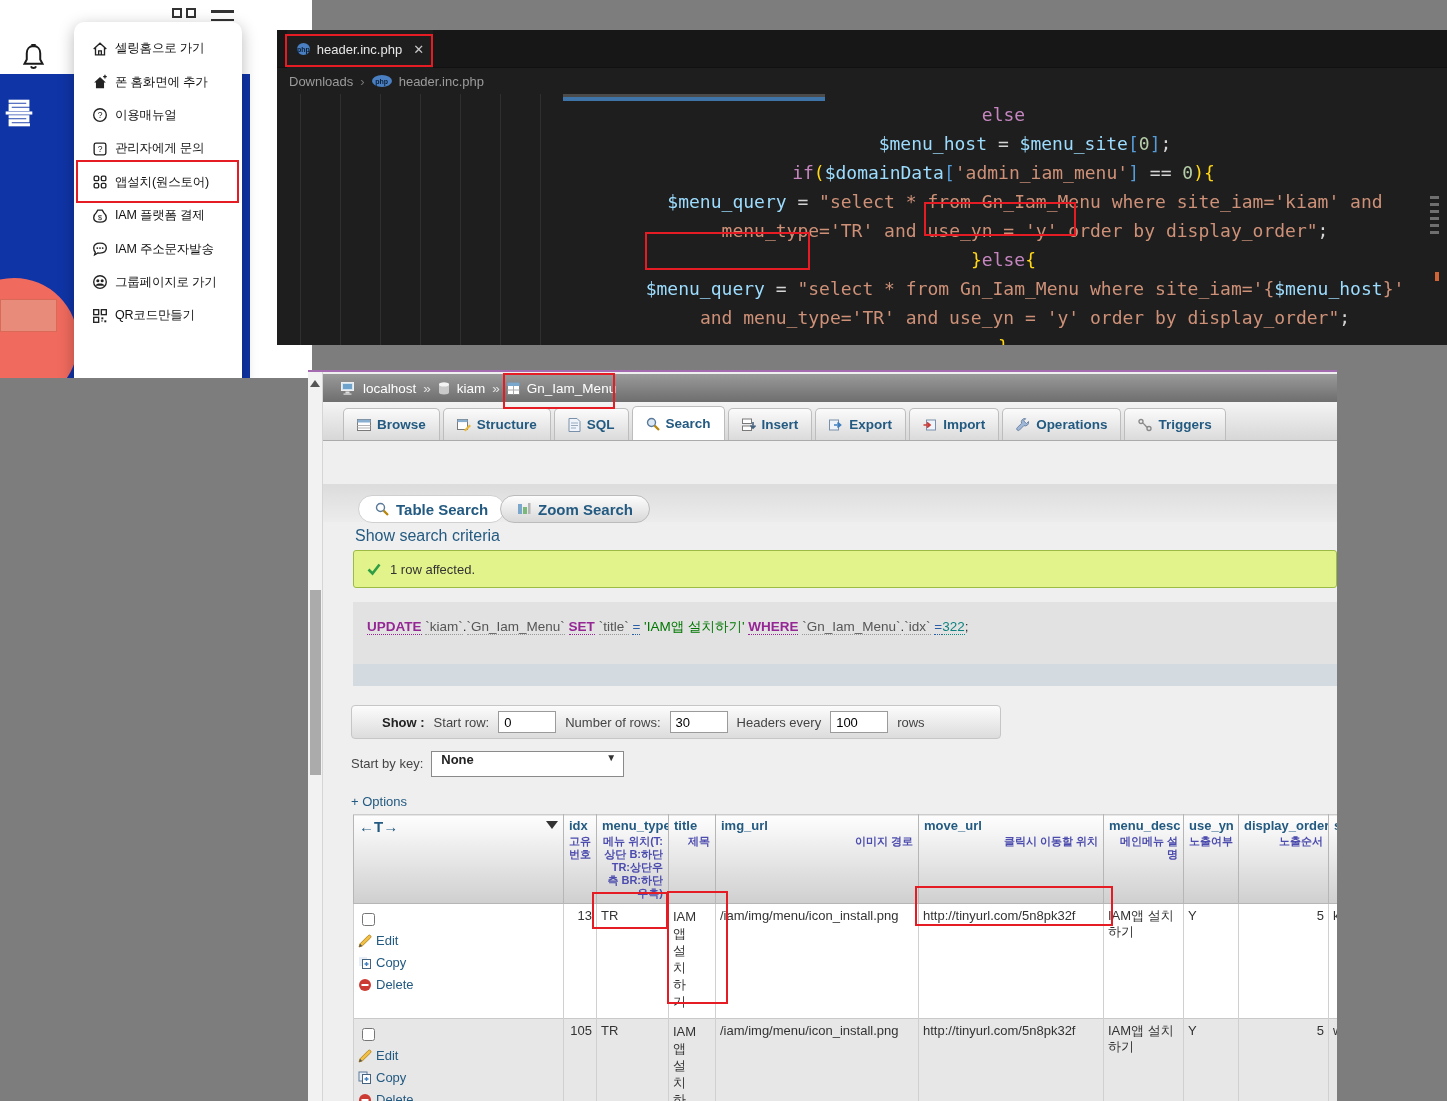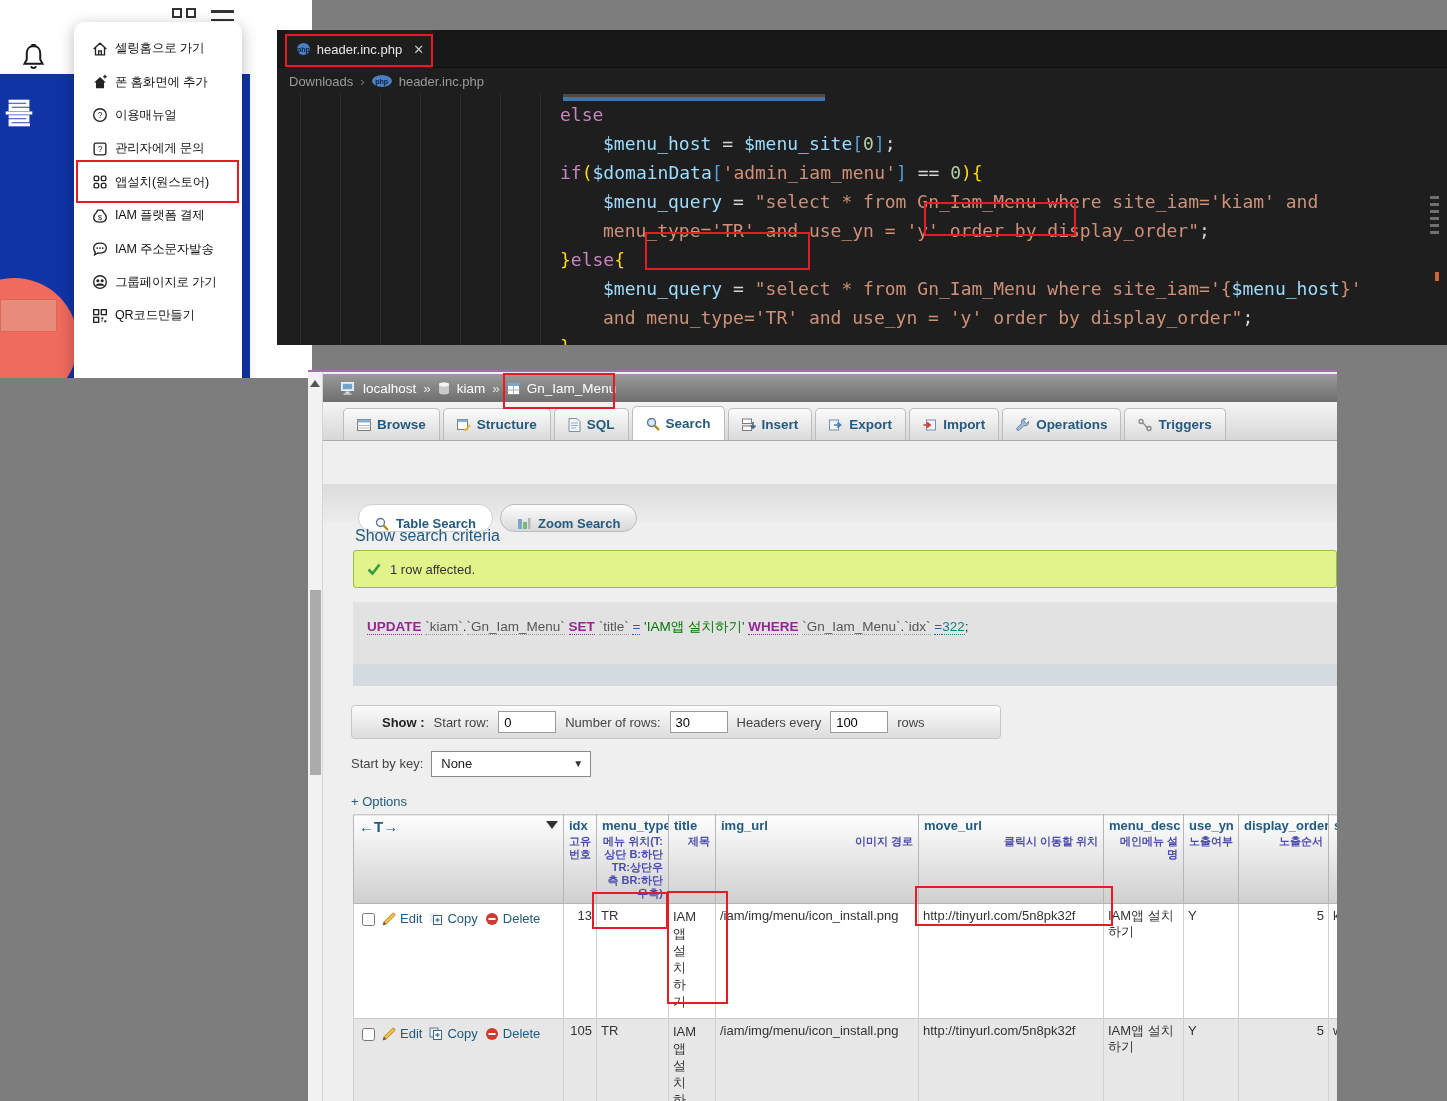--- a/index.html
+++ b/index.html
@@ -34,21 +34,21 @@
   .php-badge{width:20px;height:12px;background:#4a7fc1;border-radius:50%;color:#0b2038;font-size:7px;
              display:flex;align-items:center;justify-content:center;font-weight:bold;line-height:1;}
   .vs-close{color:#c8c8c8;font-size:13px;margin-left:4px;}
   .vs-breadcrumb{left:0;top:38px;width:1170px;height:26px;display:flex;align-items:center;gap:7px;
                  padding-left:12px;color:#9b9b9b;font-size:13px;background:#1e1e1e;}
   .vs-code{left:0;top:64px;width:1170px;height:251px;background:#1e1e1e;overflow:hidden;}
   .guide{position:absolute;top:0;bottom:0;width:1px;background:#2f2f2f;}
   .cut-line-a{position:absolute;left:286px;top:0;width:262px;height:3px;background:#4b4b4b;}
   .cut-line-b{position:absolute;left:286px;top:3px;width:262px;height:4px;background:#3f74a8;}
   .code-lines{position:absolute;left:0;top:6px;width:1170px;
-              font-family:"DejaVu Sans Mono",monospace;font-size:18px;line-height:29px;white-space:pre;}
+              font-family:"DejaVu Sans Mono",monospace;font-size:18px;line-height:29px;white-space:pre;text-align:center;}
   .tk-k{color:#C586C0}.tk-v{color:#9CDCFE}.tk-s{color:#CE9178}.tk-n{color:#B5CEA8}
   .tk-o{color:#D4D4D4}.tk-b{color:#569CD6}.tk-g{color:#ffd716}
   .vs-minimap{left:1153px;top:166px;width:12px;}
   .vs-minimap i{display:block;width:9px;height:2.5px;background:#6f6f6f;margin-bottom:4.5px;}
   .vs-err{left:1158px;top:242px;width:4px;height:9px;background:#d16437;}
 
   
   #pma{left:308px;top:370px;width:1029px;height:731px;background:#efefef;z-index:4;overflow:hidden;}
   .pma-topline{left:0;top:0;width:1029px;height:2px;background:#a56bb0;}
   .pma-scroll{left:0;top:2px;width:15px;height:729px;background:#f2f2f2;border-right:1px solid #d5d5d5;}
@@ -59,22 +59,22 @@
   .pma-bc{left:0;top:2px;width:1014px;height:28px;background:linear-gradient(#9a9a9a,#6e6e6e);
           display:flex;align-items:center;gap:7px;padding-left:18px;color:#fff;font-size:13.5px;}
   .pma-bc .sep{color:#e3e3e3;}
   .pma-tabs{left:0;top:30px;width:1014px;height:39px;background:linear-gradient(#f4f4f4,#d7d7d7);
             border-bottom:1px solid #ababab;display:flex;align-items:flex-end;padding-left:20px;gap:3px;}
   .pma-tab{display:flex;align-items:center;gap:6px;height:32px;padding:0 13px;font-size:13.5px;
            font-weight:bold;color:#235a81;background:linear-gradient(#fbfbfb,#dadada);
            border:1px solid #bdbdbd;border-bottom:none;border-radius:5px 5px 0 0;white-space:nowrap;}
   .pma-tab.active{background:#fff;height:34px;}
   .subtab-strip{left:0;top:112px;width:1014px;height:38px;background:linear-gradient(#dcdcdc,#ececec);}
-  .subtab{position:absolute;top:20px;height:28px;display:flex;align-items:flex-end;gap:7px;padding:0 16px;
-          border-radius:14px;font-size:13px;font-weight:bold;color:#235a81;white-space:nowrap;}
+  .subtab{position:absolute;top:11px;height:28px;display:flex;align-items:center;gap:7px;padding:0 16px;
+          border-radius:14px;font-size:15px;font-weight:bold;color:#235a81;white-space:nowrap;}
   .subtab.active{left:35px;background:#fff;border:1px solid #d0d0d0;}
   .subtab.idle{left:177px;background:linear-gradient(#fdfdfd,#d8d8d8);border:1px solid #bbb;}
   .show-criteria{left:32px;top:155px;font-size:16px;color:#235a81;}
   .pma-success{left:30px;top:178px;width:984px;height:38px;background:#e3f38b;border:1px solid #9bbb44;
                border-radius:3px;display:flex;align-items:center;gap:8px;padding-left:12px;
                font-size:13px;color:#333;}
   .pma-sql{left:30px;top:230px;width:984px;height:62px;background:#e2e2e2;padding:16px 0 0 14px;
            font-size:13.5px;color:#333;white-space:nowrap;overflow:hidden;}
   .sq-kw{color:#952795;font-weight:bold;border-bottom:1px dotted #952795;}
   .sq-id{color:#555;border-bottom:1px dotted #999;}
@@ -82,40 +82,40 @@
   .sq-eq{color:#2b5fa5;border-bottom:1px dotted #2b5fa5;}
   .sq-num{color:#0e8380;border-bottom:1px dotted #0e8380;}
   .sq-t{color:#333;}
   .pma-strip{left:30px;top:292px;width:984px;height:22px;background:#d3dbe1;}
   .pma-show{left:28px;top:333px;width:650px;height:34px;background:linear-gradient(#fcfcfc,#dcdcdc);
             border:1px solid #c6c6c6;border-radius:4px;display:flex;align-items:center;gap:9px;
             padding-left:30px;font-size:13px;color:#444;}
   .pma-show input{width:58px;height:22px;border:1px solid #9b9b9b;background:#fff;font-size:13px;
                   padding-left:5px;font-family:"Liberation Sans",sans-serif;}
   .pma-sort{left:28px;top:378px;height:27px;display:flex;align-items:center;gap:8px;font-size:13px;color:#444;}
-  .pma-select{width:160px;height:26px;border:1px solid #8a8a8a;background:#fff;display:flex;
-              align-items:center;justify-content:space-between;padding:0 7px 0 9px;font-size:13px;color:#222;}
+  .pma-select{width:193px;height:26px;border:1px solid #8a8a8a;background:#fff;display:flex;
+              align-items:flex-start;justify-content:space-between;padding:0 7px 0 9px;font-size:13px;color:#222;font-weight:bold;}
   .pma-options{left:28px;top:422px;font-size:13px;color:#235a81;}
   .pma-table{left:30px;top:442px;border-collapse:collapse;table-layout:fixed;width:984px;
              font-size:13px;color:#333;}
   .pma-table th{background:linear-gradient(#fefefe,#cfcfcf);border:1px solid #b6b6b6;border-top:1px solid #ccc;
                 vertical-align:top;text-align:left;padding:3px 5px;height:81px;overflow:hidden;}
   .pma-table td{border-left:1px solid #d0d0d0;border-right:1px solid #d0d0d0;vertical-align:top;
                 padding:4px 4px;overflow:hidden;}
   .pma-table tr.r1{background:#fff;height:115px;}
   .pma-table tr.r2{background:#e7e7e7;height:115px;}
   .pma-table tr.r2 td{border-top:1px solid #c9c9c9;}
   .col-name{color:#235a81;font-weight:bold;font-size:13px;}
   .col-desc{color:#4c4cae;font-size:11px;line-height:13px;margin-top:2px;text-align:right;}
   .th-first{display:flex;justify-content:space-between;align-items:flex-start;}
   .arrows{color:#235a81;font-size:15px;font-weight:bold;}
   .sort-tri{width:0;height:0;border-left:6px solid transparent;border-right:6px solid transparent;
             border-top:8px solid #333;margin-top:3px;}
   .o-left{border-left:1px solid #eec08a !important;}
-  .act{display:flex;align-items:flex-start;gap:7px;padding-top:3px;white-space:nowrap;}
+  .act{display:flex;align-items:flex-start;gap:7px;padding-top:3px;white-space:nowrap;flex-direction:column;}
   .act a{color:#235a81;text-decoration:none;display:flex;align-items:center;gap:4px;}
   .num-cell{text-align:right;padding-right:4px;}
   .ord-cell{text-align:right;padding-right:16px;}
   .title-cell{white-space:pre-line;line-height:17px;padding-left:8px;}
   .cellv{line-height:16px;word-break:break-all;}
   input[type=checkbox]{width:13px;height:13px;margin:2px 0 0 4px;}
 </style>
 </head>
 <body>
 

